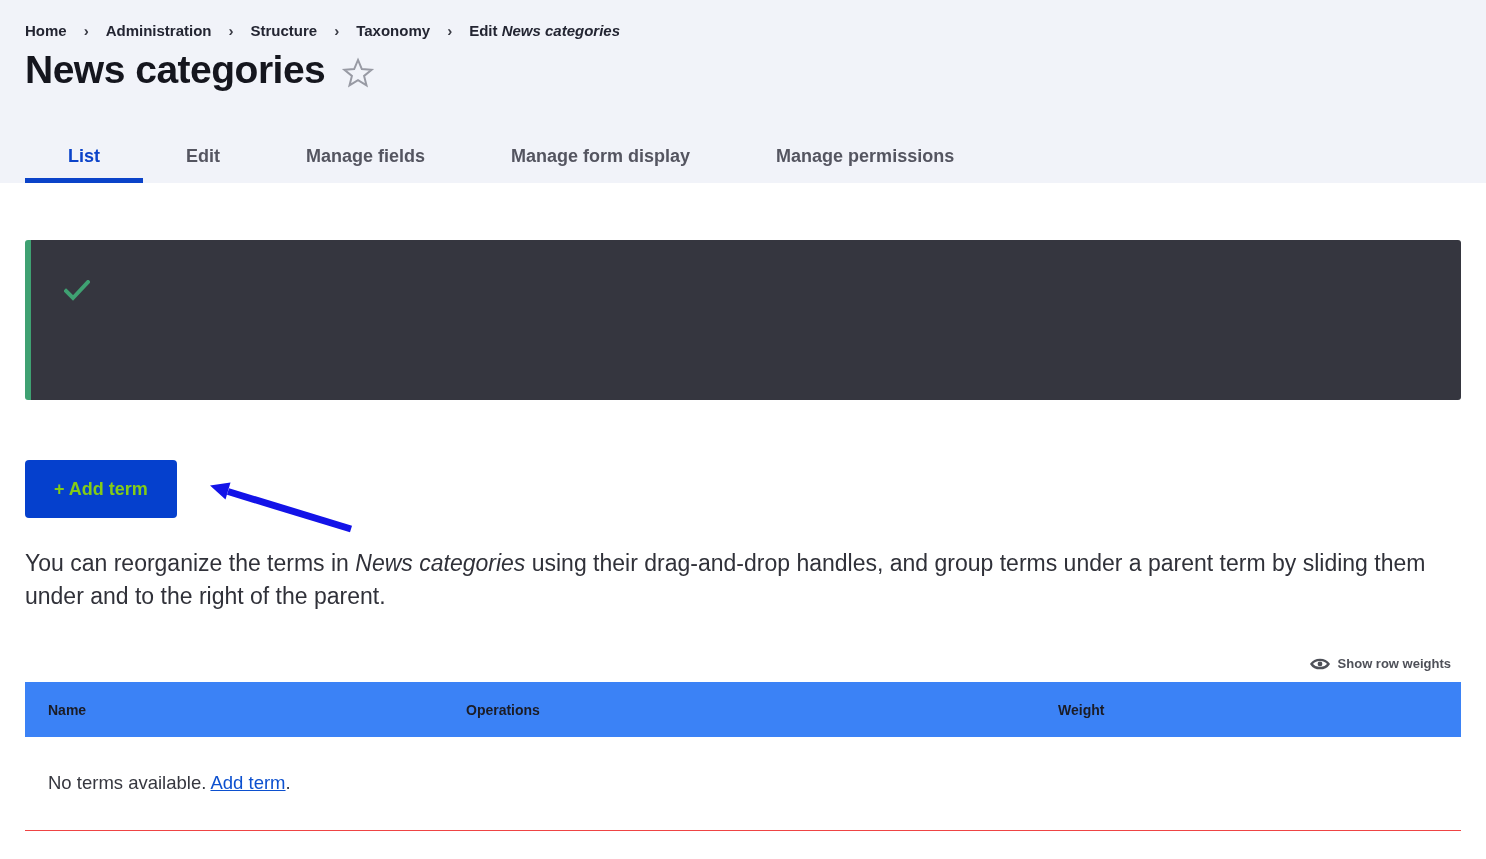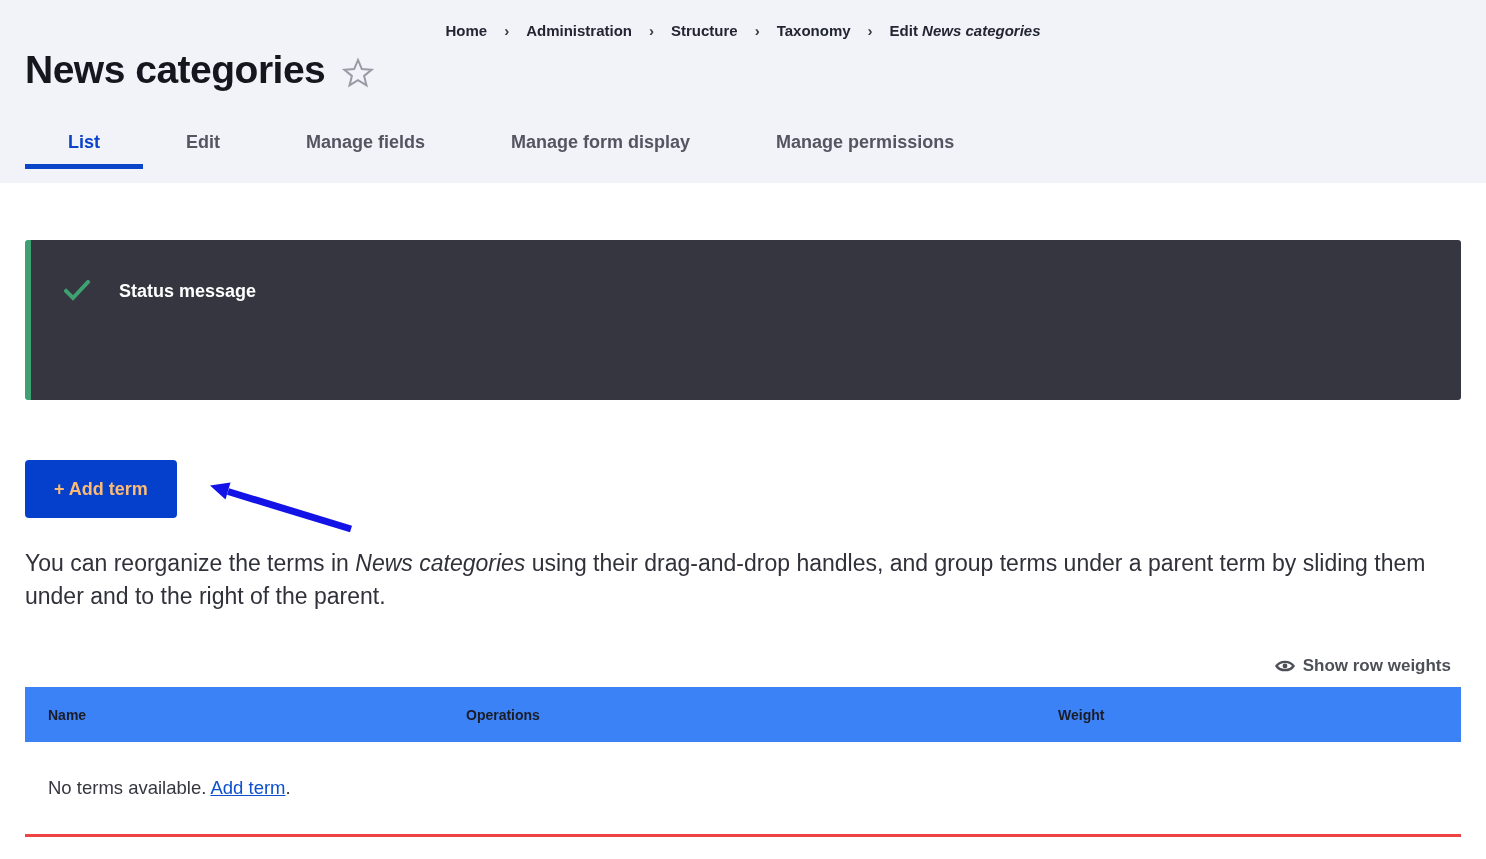--- a/index.html
+++ b/index.html
@@ -17,21 +17,20 @@
     padding: 22px 25px 0 25px;
     position: relative;
   }
   .breadcrumb {
     display: flex;
     align-items: center;
     gap: 12px;
     font-size: 15px;
     font-weight: bold;
     color: #232532;
-    justify-content: center;
   }
   .breadcrumb .sep {
     color: #3a3b45;
     font-size: 15px;
     padding: 0 5px;
   }
   .breadcrumb .crumb { cursor: pointer; }
   .breadcrumb .current .it { font-style: italic; }
   .title-row {
     display: flex;
@@ -44,21 +43,21 @@
     color: #15161e;
     letter-spacing: -0.5px;
   }
   .star-icon {
     margin-left: 16px;
     margin-top: 6px;
     display: inline-flex;
   }
   .tabs {
     position: absolute;
-    bottom: 14px;
+    bottom: 0;
     left: 25px;
     display: flex;
   }
   .tab {
     height: 49px;
     line-height: 44px;
     padding: 0 43px;
     font-size: 18px;
     font-weight: bold;
     color: #545560;
@@ -96,21 +95,21 @@
     margin-top: 29px;
     font-size: 18.5px;
     line-height: 24px;
     font-weight: 400;
   }
   .status-body .it { font-style: italic; }
   .add-term-btn {
     margin-top: 60px;
     display: inline-block;
     background: #0540cd;
-    color: #fdba74;
+    color: #84cc16;
     font-family: "Liberation Sans", sans-serif;
     font-size: 18px;
     font-weight: bold;
     border: none;
     border-radius: 4px;
     height: 58px;
     padding: 0 29px;
     cursor: pointer;
   }
   .help-text {
@@ -125,21 +124,21 @@
     display: flex;
     justify-content: flex-end;
     align-items: center;
     margin-top: 44px;
     padding-right: 10px;
   }
   .show-weights {
     display: inline-flex;
     align-items: center;
     gap: 8px;
-    font-size: 17px;
+    font-size: 13px;
     font-weight: bold;
     color: #4e5058;
     cursor: pointer;
   }
   .terms-table {
     width: 100%;
     margin-top: 11px;
     border-collapse: collapse;
     table-layout: fixed;
   }
@@ -152,21 +151,21 @@
     color: #1b1c25;
     padding-left: 23px;
     vertical-align: middle;
   }
   .terms-table td {
     height: 93px;
     padding-left: 23px;
     font-size: 18.5px;
     color: #36373f;
     vertical-align: middle;
-    border-bottom: 3px solid #ef4444;
+    border-bottom: 1px solid #ef4444;
   }
   .col-name { width: 418px; }
   .col-ops  { width: 592px; }
   .add-term-link {
     color: #0c50cf;
     text-decoration: underline;
     cursor: pointer;
   }
   .arrow-overlay {
     position: absolute;
@@ -212,21 +211,20 @@
 </header>
 
 <main class="content">
 
   <section class="status-box">
     <span class="status-check">
       <svg width="26" height="22" viewBox="0 0 26 22" fill="none" stroke="#3fa172" stroke-width="4" stroke-linecap="square">
         <path d="M2 11 L9 18 L24 2"></path>
       </svg>
     </span>
-    <div class="status-title">Status message</div>
   </section>
 
   <button class="add-term-btn">+ Add term</button>
 
   <p class="help-text"><span>You can reorganize the terms in </span><span class="it">News categories</span><span> using their drag-and-drop handles, and group terms under a parent term by sliding them under and to the right of the parent.</span></p>
 
   <div class="weights-row">
     <span class="show-weights">
       <span style="display:inline-flex;">
         <svg width="20" height="14" viewBox="0 0 20 14" fill="none">

